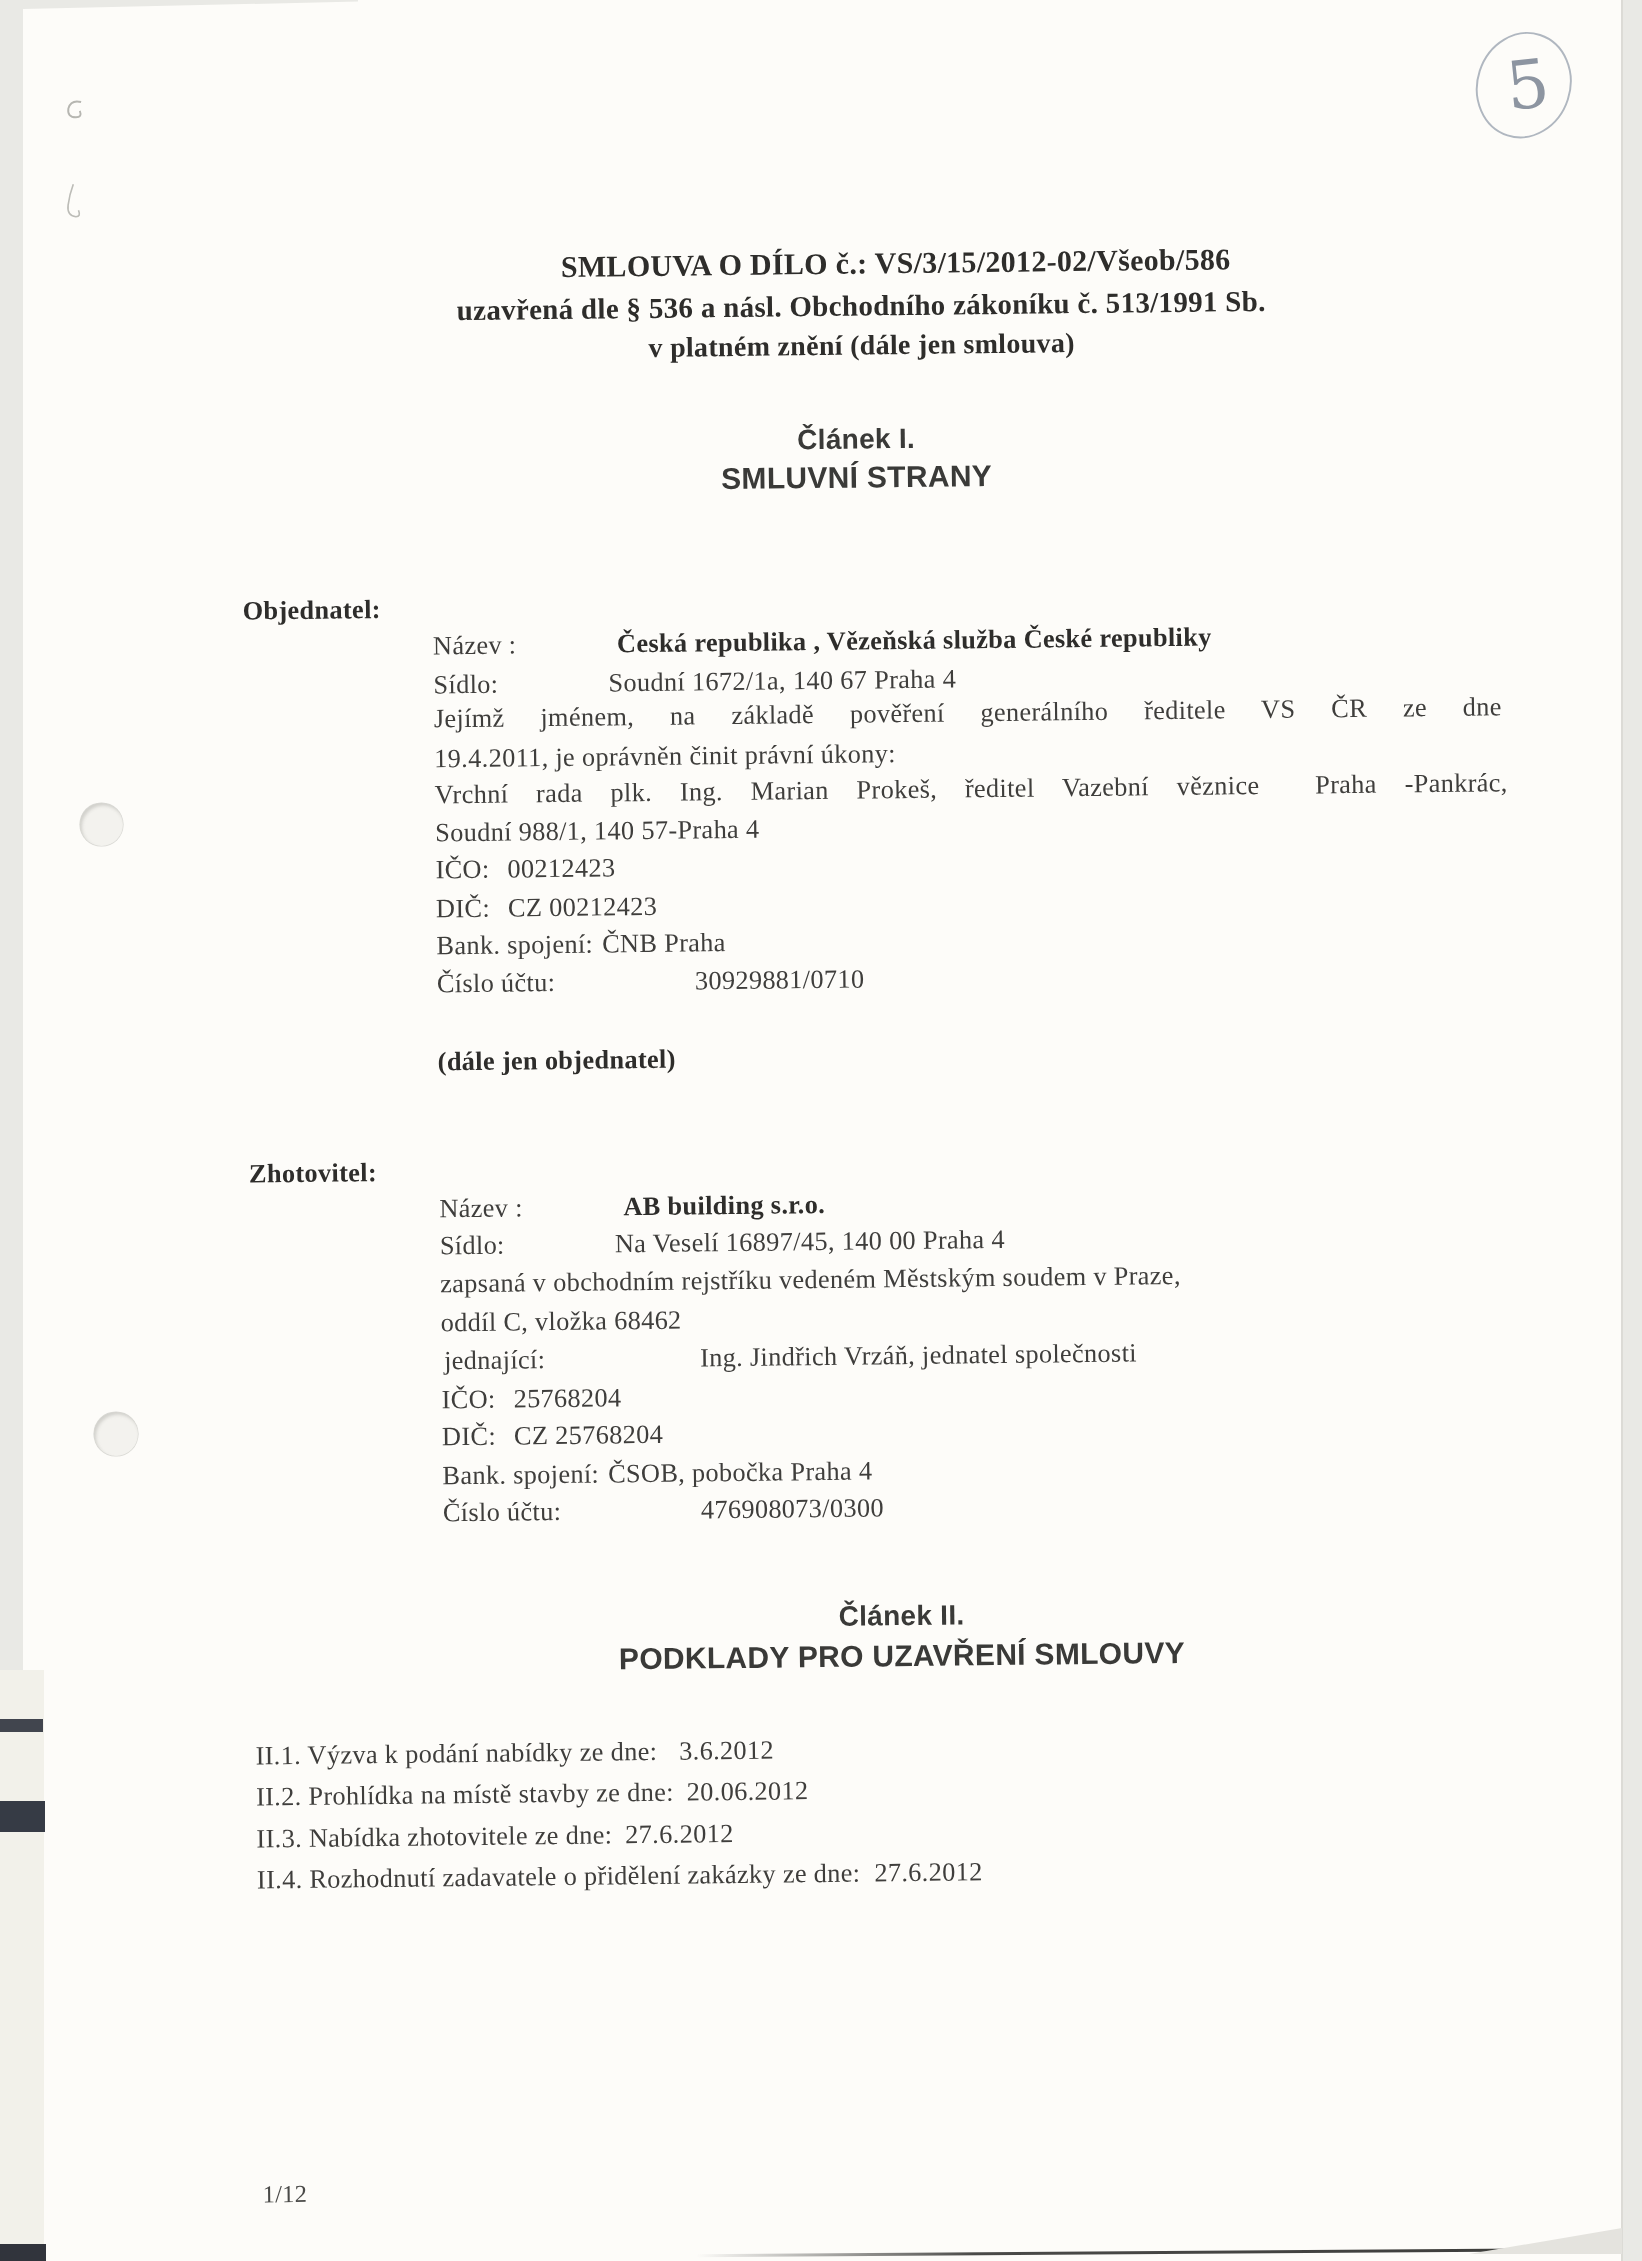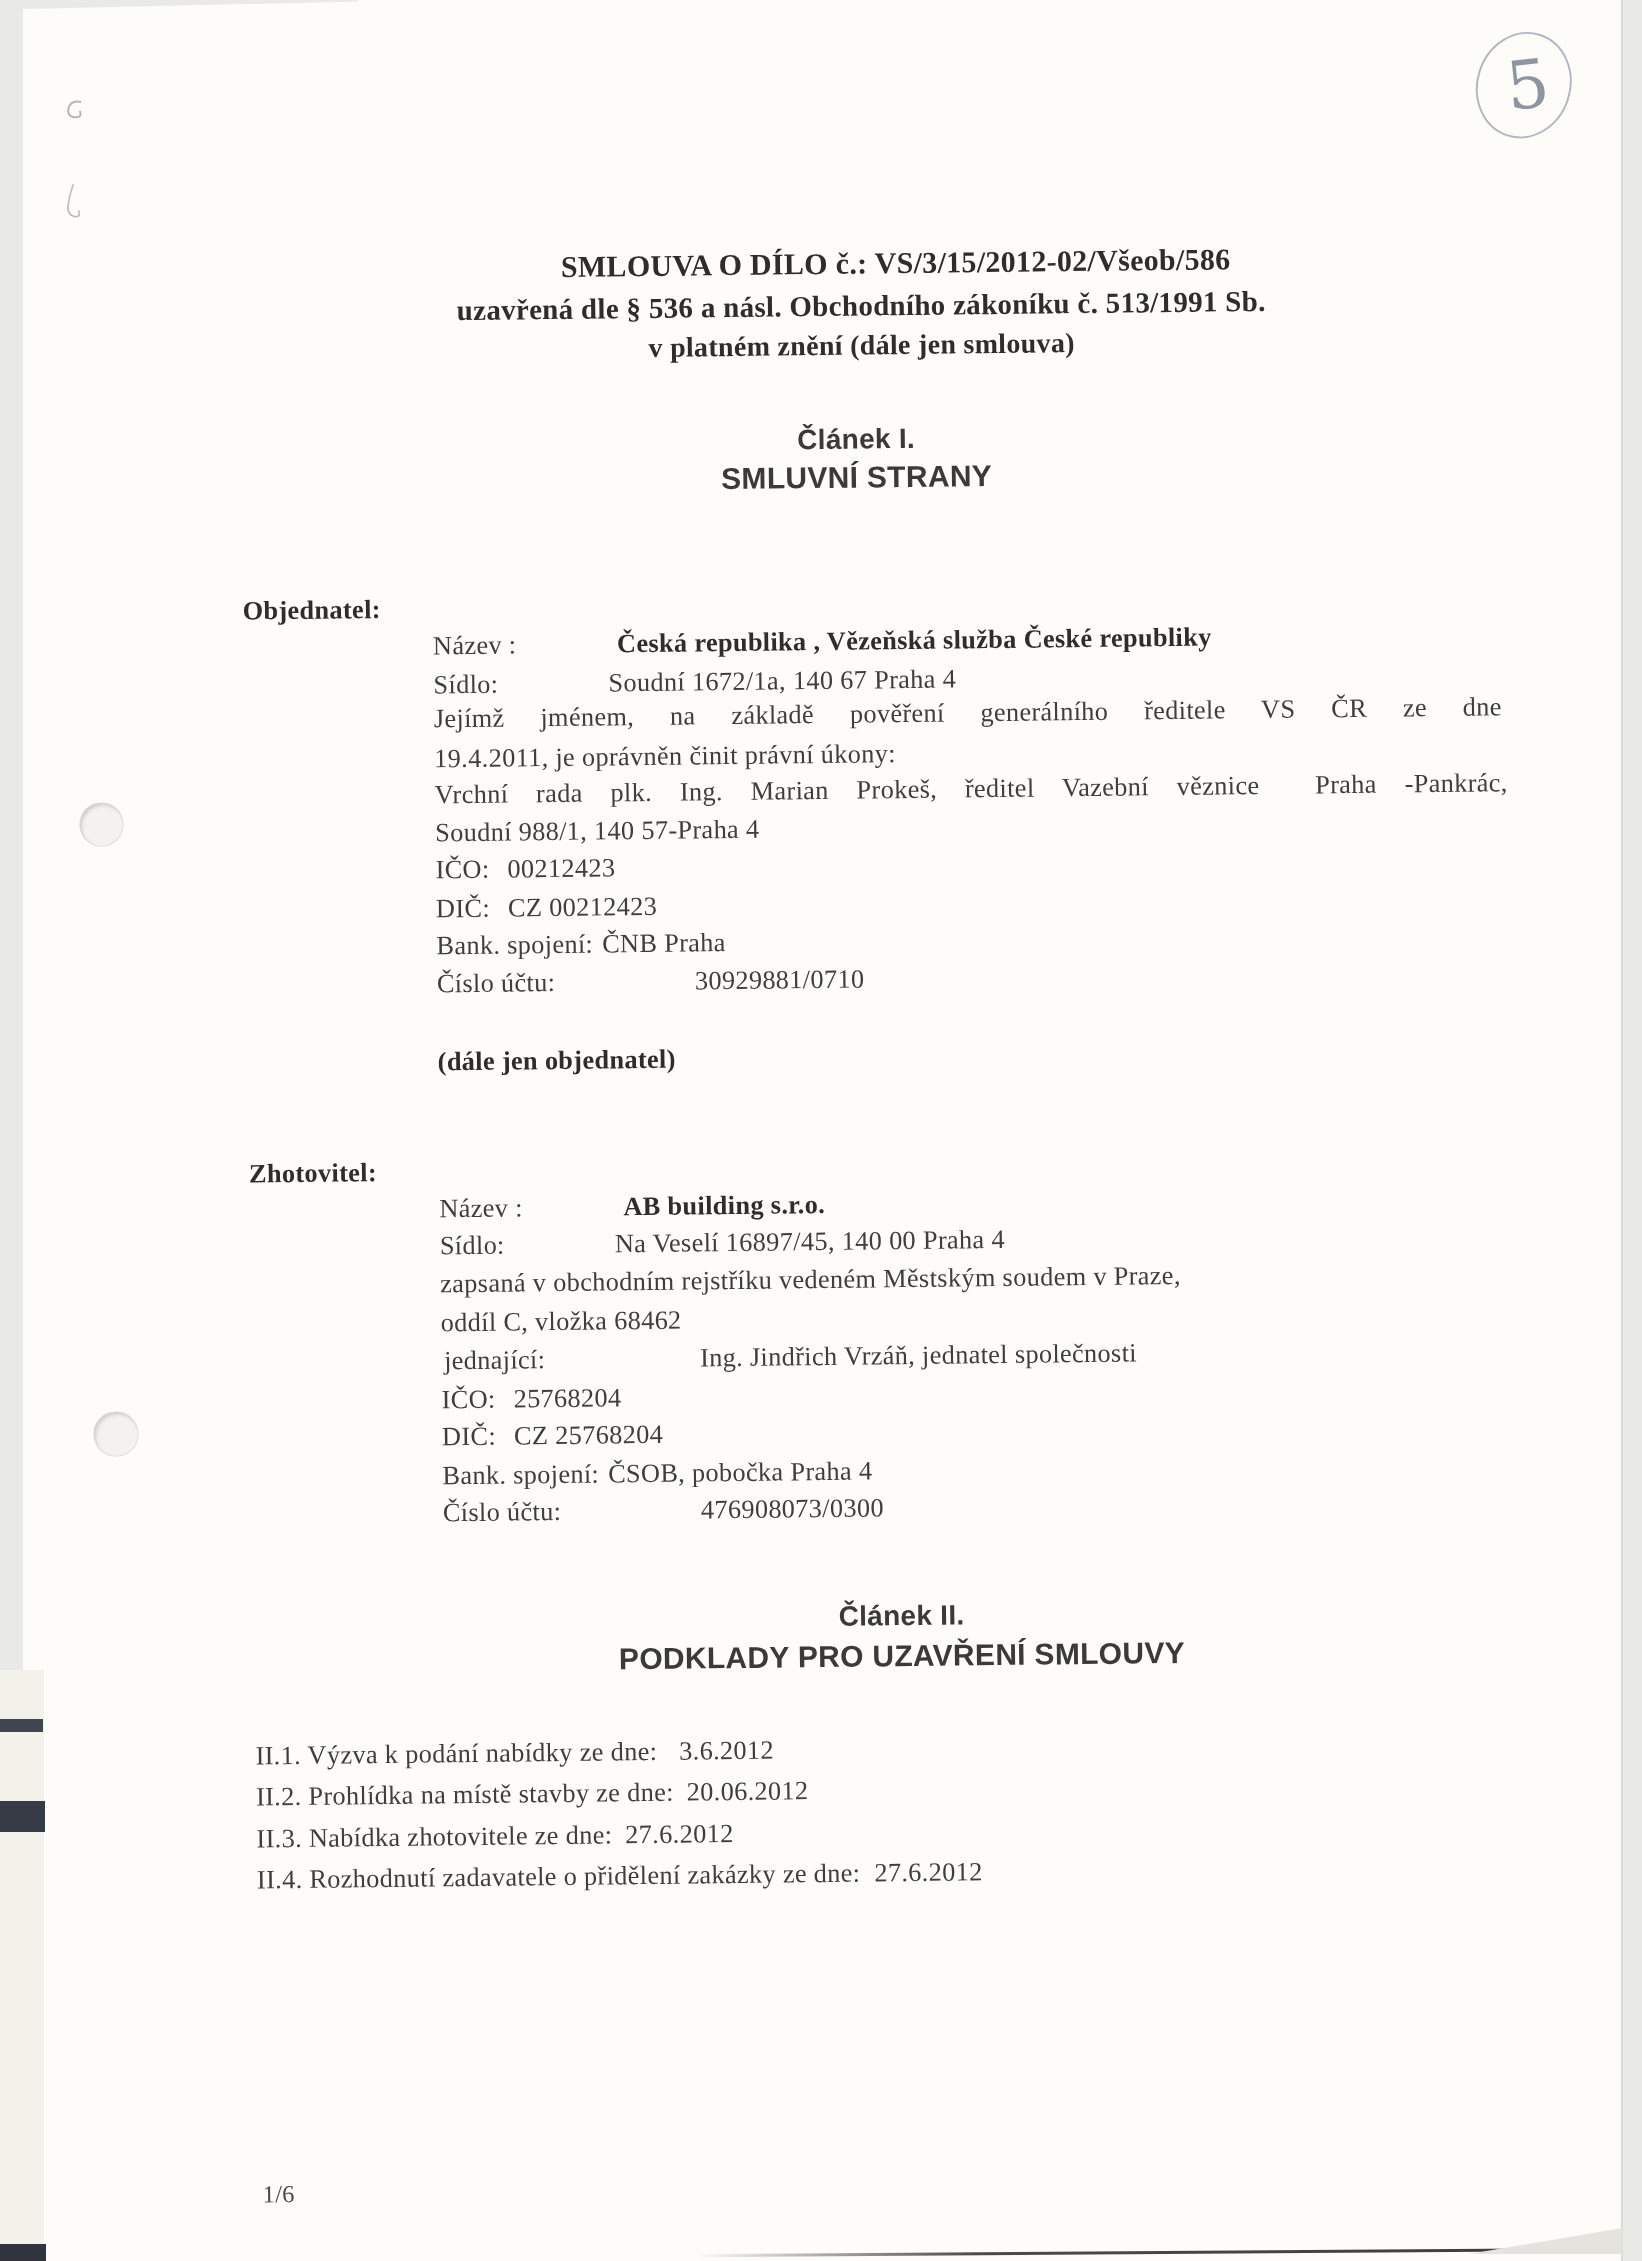--- a/index.html
+++ b/index.html
@@ -156,17 +156,17 @@
     </div>
     <div class="t item g2" style="left:248px;top:1817px;">
       <span>II.3. Nabídka zhotovitele ze dne:</span>
       <span>27.6.2012</span>
     </div>
     <div class="t item g3" style="left:248px;top:1858px;">
       <span>II.4. Rozhodnutí zadavatele o přidělení zakázky ze dne:</span>
       <span>27.6.2012</span>
     </div>
 
-    <div class="t" style="left:250px;top:2174px;font-size:24.5px;color:#4a4a48;">1/6</div>
+    <div class="t" style="left:250px;top:2174px;font-size:24.5px;color:#4a4a48;">1/12</div>
 
   </div>
 </div>
 
 
 </body></html>

